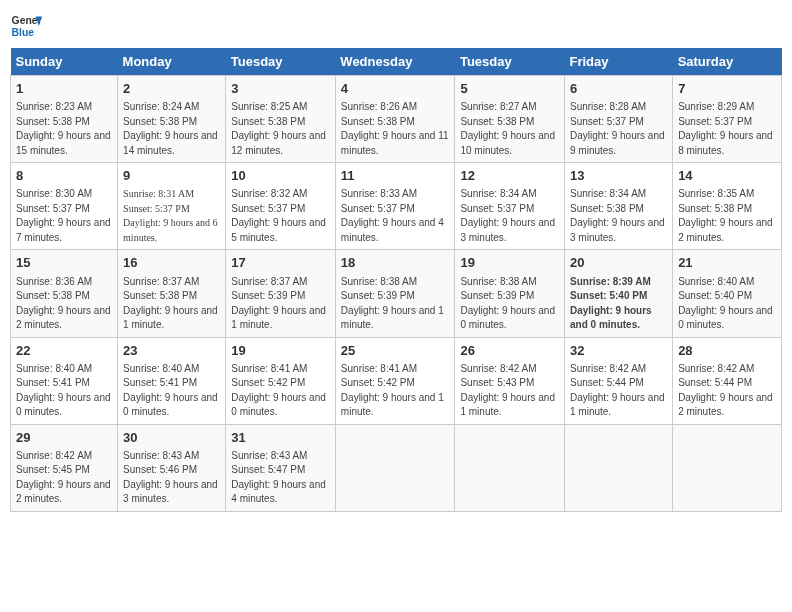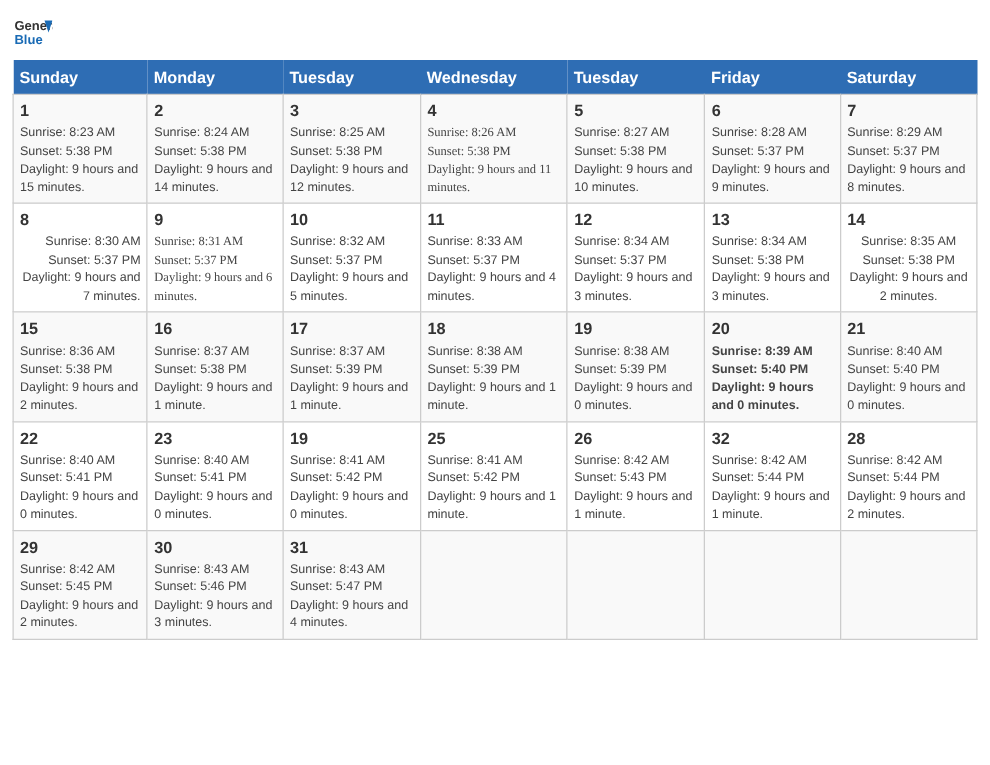--- a/index.html
+++ b/index.html
@@ -124,21 +124,21 @@
 Daylight: 9 hours and 14 minutes.</div>
         </td>
         <td>
           <span class="day-num">3</span>
           <div class="day-info" style="white-space: pre-line;">Sunrise: 8:25 AM
 Sunset: 5:38 PM
 Daylight: 9 hours and 12 minutes.</div>
         </td>
         <td>
           <span class="day-num">4</span>
-          <div class="day-info" style="white-space: pre-line; font-family: Liberation Serif, serif;">Sunrise: 8:26 AM
+          <div class="day-info" style="white-space: pre-line;">Sunrise: 8:26 AM
 Sunset: 5:38 PM
 Daylight: 9 hours and 11 minutes.</div>
         </td>
         <td>
           <span class="day-num">5</span>
           <div class="day-info" style="white-space: pre-line;">Sunrise: 8:27 AM
 Sunset: 5:38 PM
 Daylight: 9 hours and 10 minutes.</div>
         </td>
         <td>
@@ -150,21 +150,21 @@
         <td>
           <span class="day-num">7</span>
           <div class="day-info" style="white-space: pre-line;">Sunrise: 8:29 AM
 Sunset: 5:37 PM
 Daylight: 9 hours and 8 minutes.</div>
         </td>
       </tr>
       <tr>
         <td>
           <span class="day-num">8</span>
-          <div class="day-info" style="white-space: pre-line; text-align: right;">Sunrise: 8:30 AM
+          <div class="day-info" style="white-space: pre-line;">Sunrise: 8:30 AM
 Sunset: 5:37 PM
 Daylight: 9 hours and 7 minutes.</div>
         </td>
         <td>
           <span class="day-num">9</span>
           <div class="day-info" style="white-space: pre-line; font-family: Liberation Serif, serif;">Sunrise: 8:31 AM
 Sunset: 5:37 PM
 Daylight: 9 hours and 6 minutes.</div>
         </td>
         <td>
@@ -186,21 +186,21 @@
 Daylight: 9 hours and 3 minutes.</div>
         </td>
         <td>
           <span class="day-num">13</span>
           <div class="day-info" style="white-space: pre-line;">Sunrise: 8:34 AM
 Sunset: 5:38 PM
 Daylight: 9 hours and 3 minutes.</div>
         </td>
         <td>
           <span class="day-num">14</span>
-          <div class="day-info" style="white-space: pre-line; text-align: center;">Sunrise: 8:35 AM
+          <div class="day-info" style="white-space: pre-line;">Sunrise: 8:35 AM
 Sunset: 5:38 PM
 Daylight: 9 hours and 2 minutes.</div>
         </td>
       </tr>
       <tr>
         <td>
           <span class="day-num">15</span>
           <div class="day-info" style="white-space: pre-line;">Sunrise: 8:36 AM
 Sunset: 5:38 PM
 Daylight: 9 hours and 2 minutes.</div>

